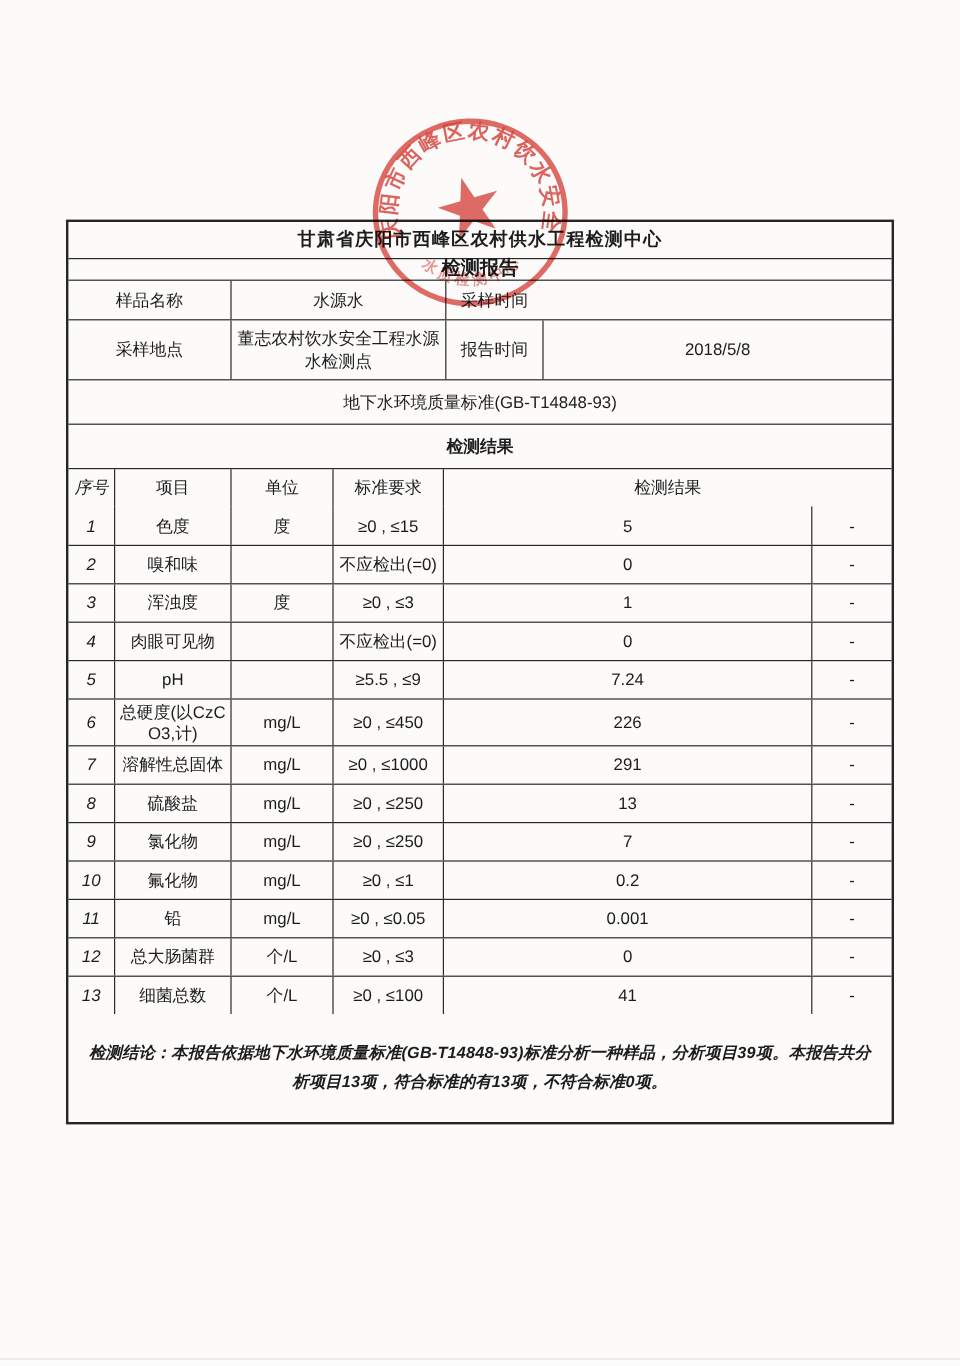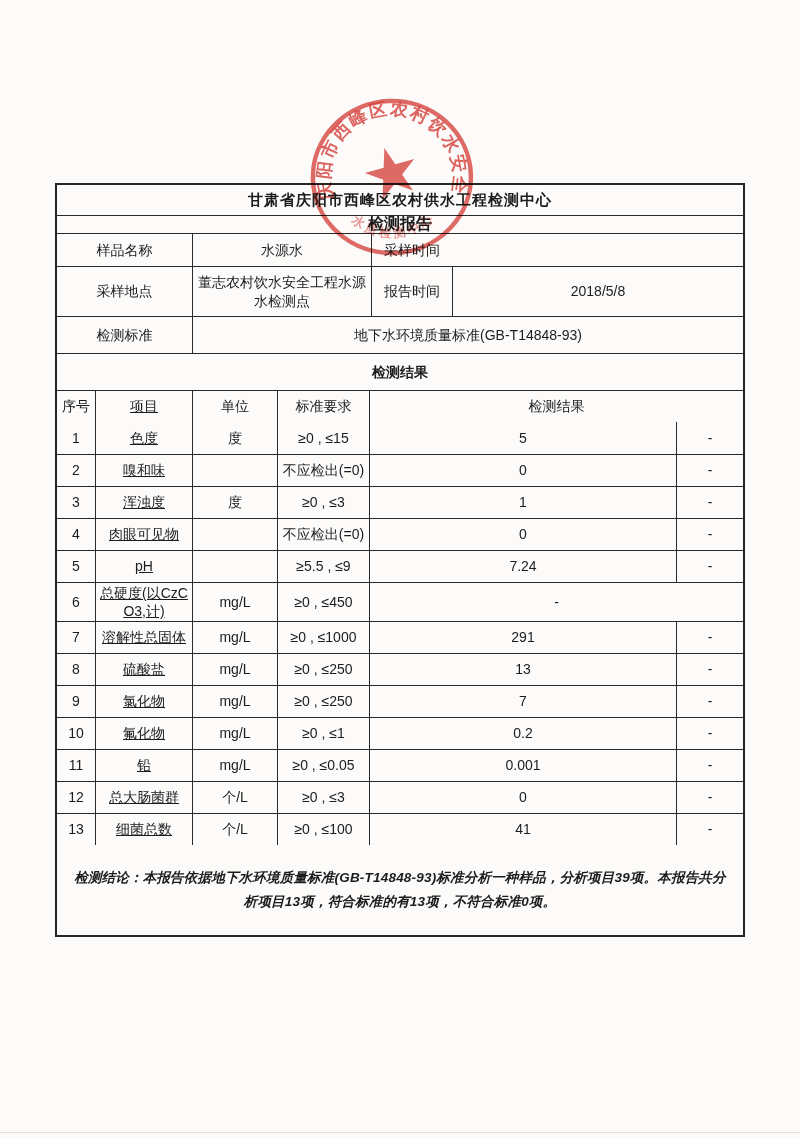--- a/index.html
+++ b/index.html
@@ -40,22 +40,22 @@
   .subtitle-row{height:18px;}
   .subtitle-row .cell{font-size:16px;}
   .info1{height:33px;}
   .info2{height:50px;}
   .info3{height:37px;}
   .banner{height:37px;}
   .thead{height:32px;}
   .w-label{width:135px;}
   .w-val{width:179px;}
   .w-label2{width:81px;}
-  .w-no{width:38px;}
-  .w-item{width:97px;text-decoration:underline;}
+  .w-no{width:38px;font-style:italic;}
+  .w-item{width:97px;}
   .w-unit{width:85px;}
   .w-std{width:92px;}
   .w-res{width:307px;}
   .data-row{height:32px;}
   .data-row.tall{height:39px;}
   .wrap2{word-break:break-all;}
   .conclusion-row{flex:1 1 auto;}
   .conclusion-row .cell{
     font-size:13.5px;font-weight:700;line-height:1.75;
     padding:0 12px;letter-spacing:.2px;font-style:italic;
@@ -108,21 +108,20 @@
     </div>
 
     <div class="row info2">
       <div class="cell w-label">采样地点</div>
       <div class="cell w-val">董志农村饮水安全工程水源水检测点</div>
       <div class="cell w-label2">报告时间</div>
       <div class="cell grow">2018/5/8</div>
     </div>
 
     <div class="row info3">
-      <div class="cell w-label">检测标准</div>
       <div class="cell grow">地下水环境质量标准(GB-T14848-93)</div>
     </div>
 
     <div class="row banner">
       <div class="cell grow bold">检测结果</div>
     </div>
 
     <div class="row thead">
       <div class="cell w-no">序号</div>
       <div class="cell w-item">项目</div>
@@ -175,20 +174,21 @@
     <div class="cell w-std">≥5.5 , ≤9</div>
     <div class="cell w-res">7.24</div>
     <div class="cell grow">-</div>
   </div>
 
   <div class="row data-row tall">
     <div class="cell w-no">6</div>
     <div class="cell w-item wrap2">总硬度(以CzCO3,计)</div>
     <div class="cell w-unit">mg/L</div>
     <div class="cell w-std">≥0 , ≤450</div>
+    <div class="cell w-res">226</div>
     <div class="cell grow">-</div>
   </div>
 
   <div class="row data-row">
     <div class="cell w-no">7</div>
     <div class="cell w-item wrap2">溶解性总固体</div>
     <div class="cell w-unit">mg/L</div>
     <div class="cell w-std">≥0 , ≤1000</div>
     <div class="cell w-res">291</div>
     <div class="cell grow">-</div>

